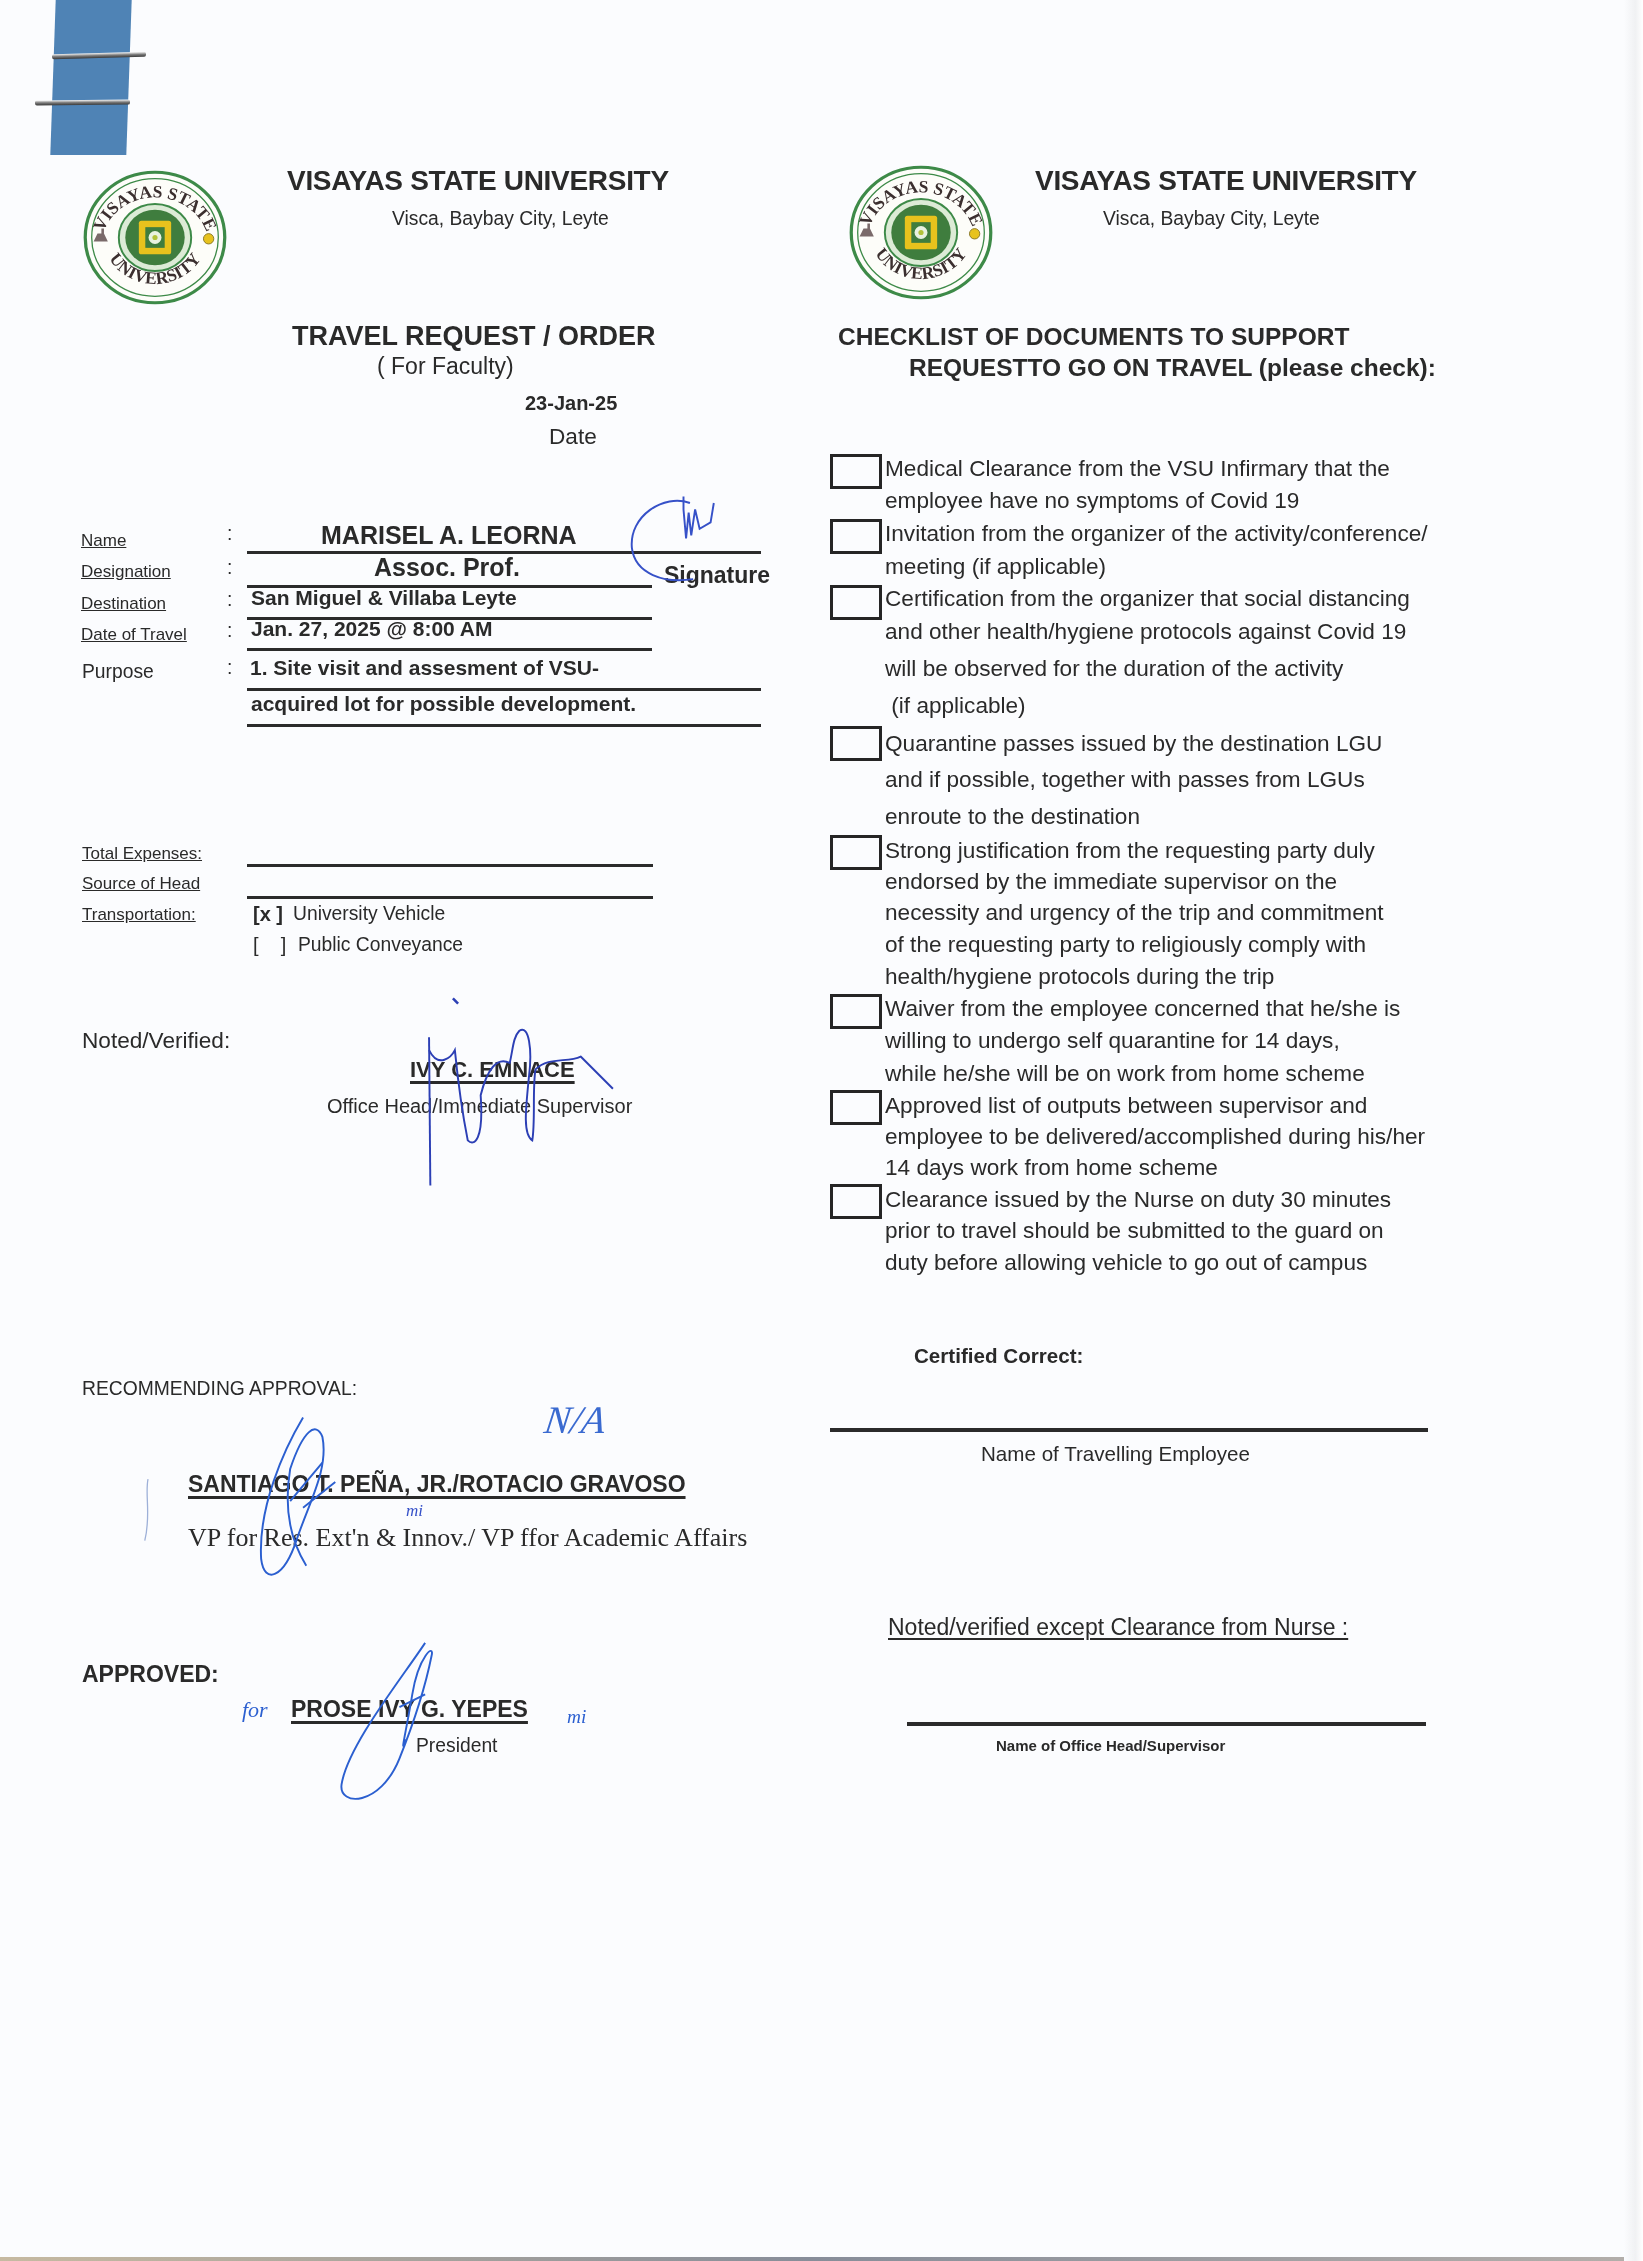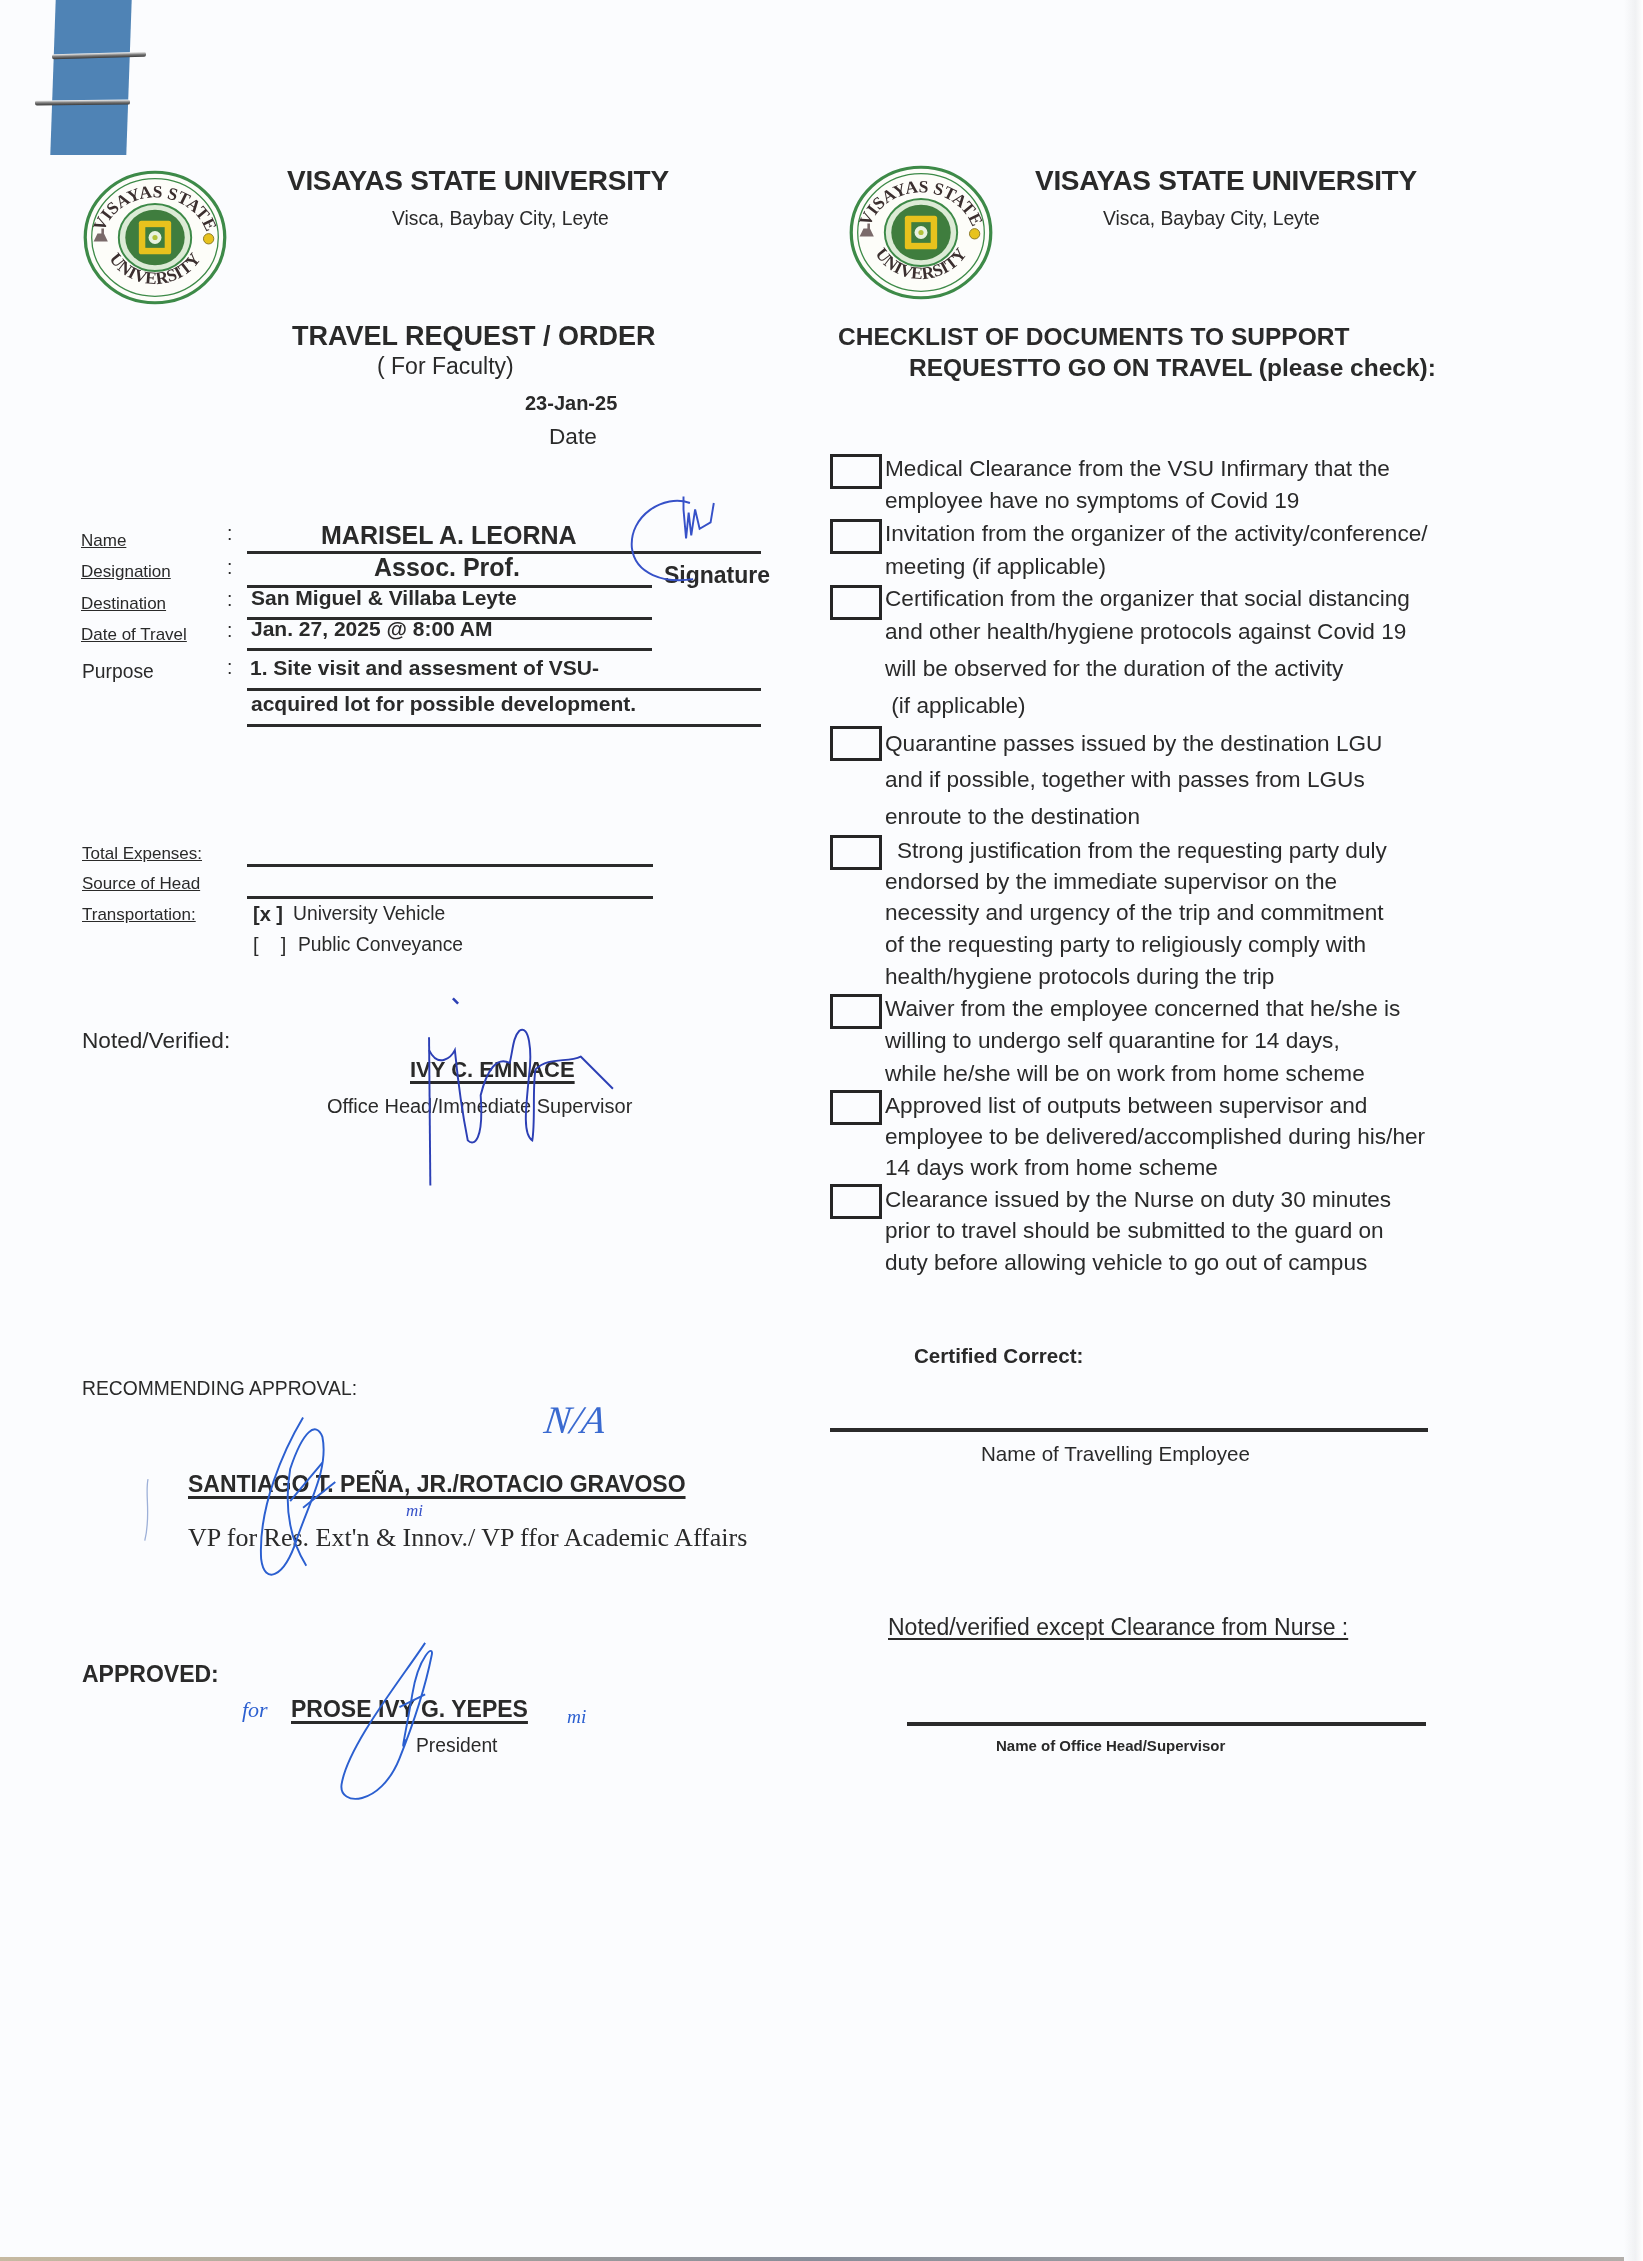--- a/index.html
+++ b/index.html
@@ -230,21 +230,21 @@
 
   <div>
     <div class="ck-box" style="left:830px; top:726px;"></div>
     <div class="ck-line" style="left:885px; top:731px;">Quarantine passes issued by the destination LGU</div>
     <div class="ck-line" style="left:885px; top:767px;">and if possible, together with passes from LGUs</div>
     <div class="ck-line" style="left:885px; top:804px;">enroute to the destination</div>
   </div>
 
   <div>
     <div class="ck-box" style="left:830px; top:835px;"></div>
-    <div class="ck-line" style="left:885px; top:838px;margin-left:12px;">Strong justification from the requesting party duly</div>
+    <div class="ck-line" style="left:885px; top:838px;">Strong justification from the requesting party duly</div>
     <div class="ck-line" style="left:885px; top:869px;">endorsed by the immediate supervisor on the</div>
     <div class="ck-line" style="left:885px; top:900px;">necessity and urgency of the trip and commitment</div>
     <div class="ck-line" style="left:885px; top:932px;">of the requesting party to religiously comply with</div>
     <div class="ck-line" style="left:885px; top:964px;">health/hygiene protocols during the trip</div>
   </div>
 
   <div>
     <div class="ck-box" style="left:830px; top:994px;"></div>
     <div class="ck-line" style="left:885px; top:996px;">Waiver from the employee concerned that he/she is</div>
     <div class="ck-line" style="left:885px; top:1028px;">willing to undergo self quarantine for 14 days,</div>

